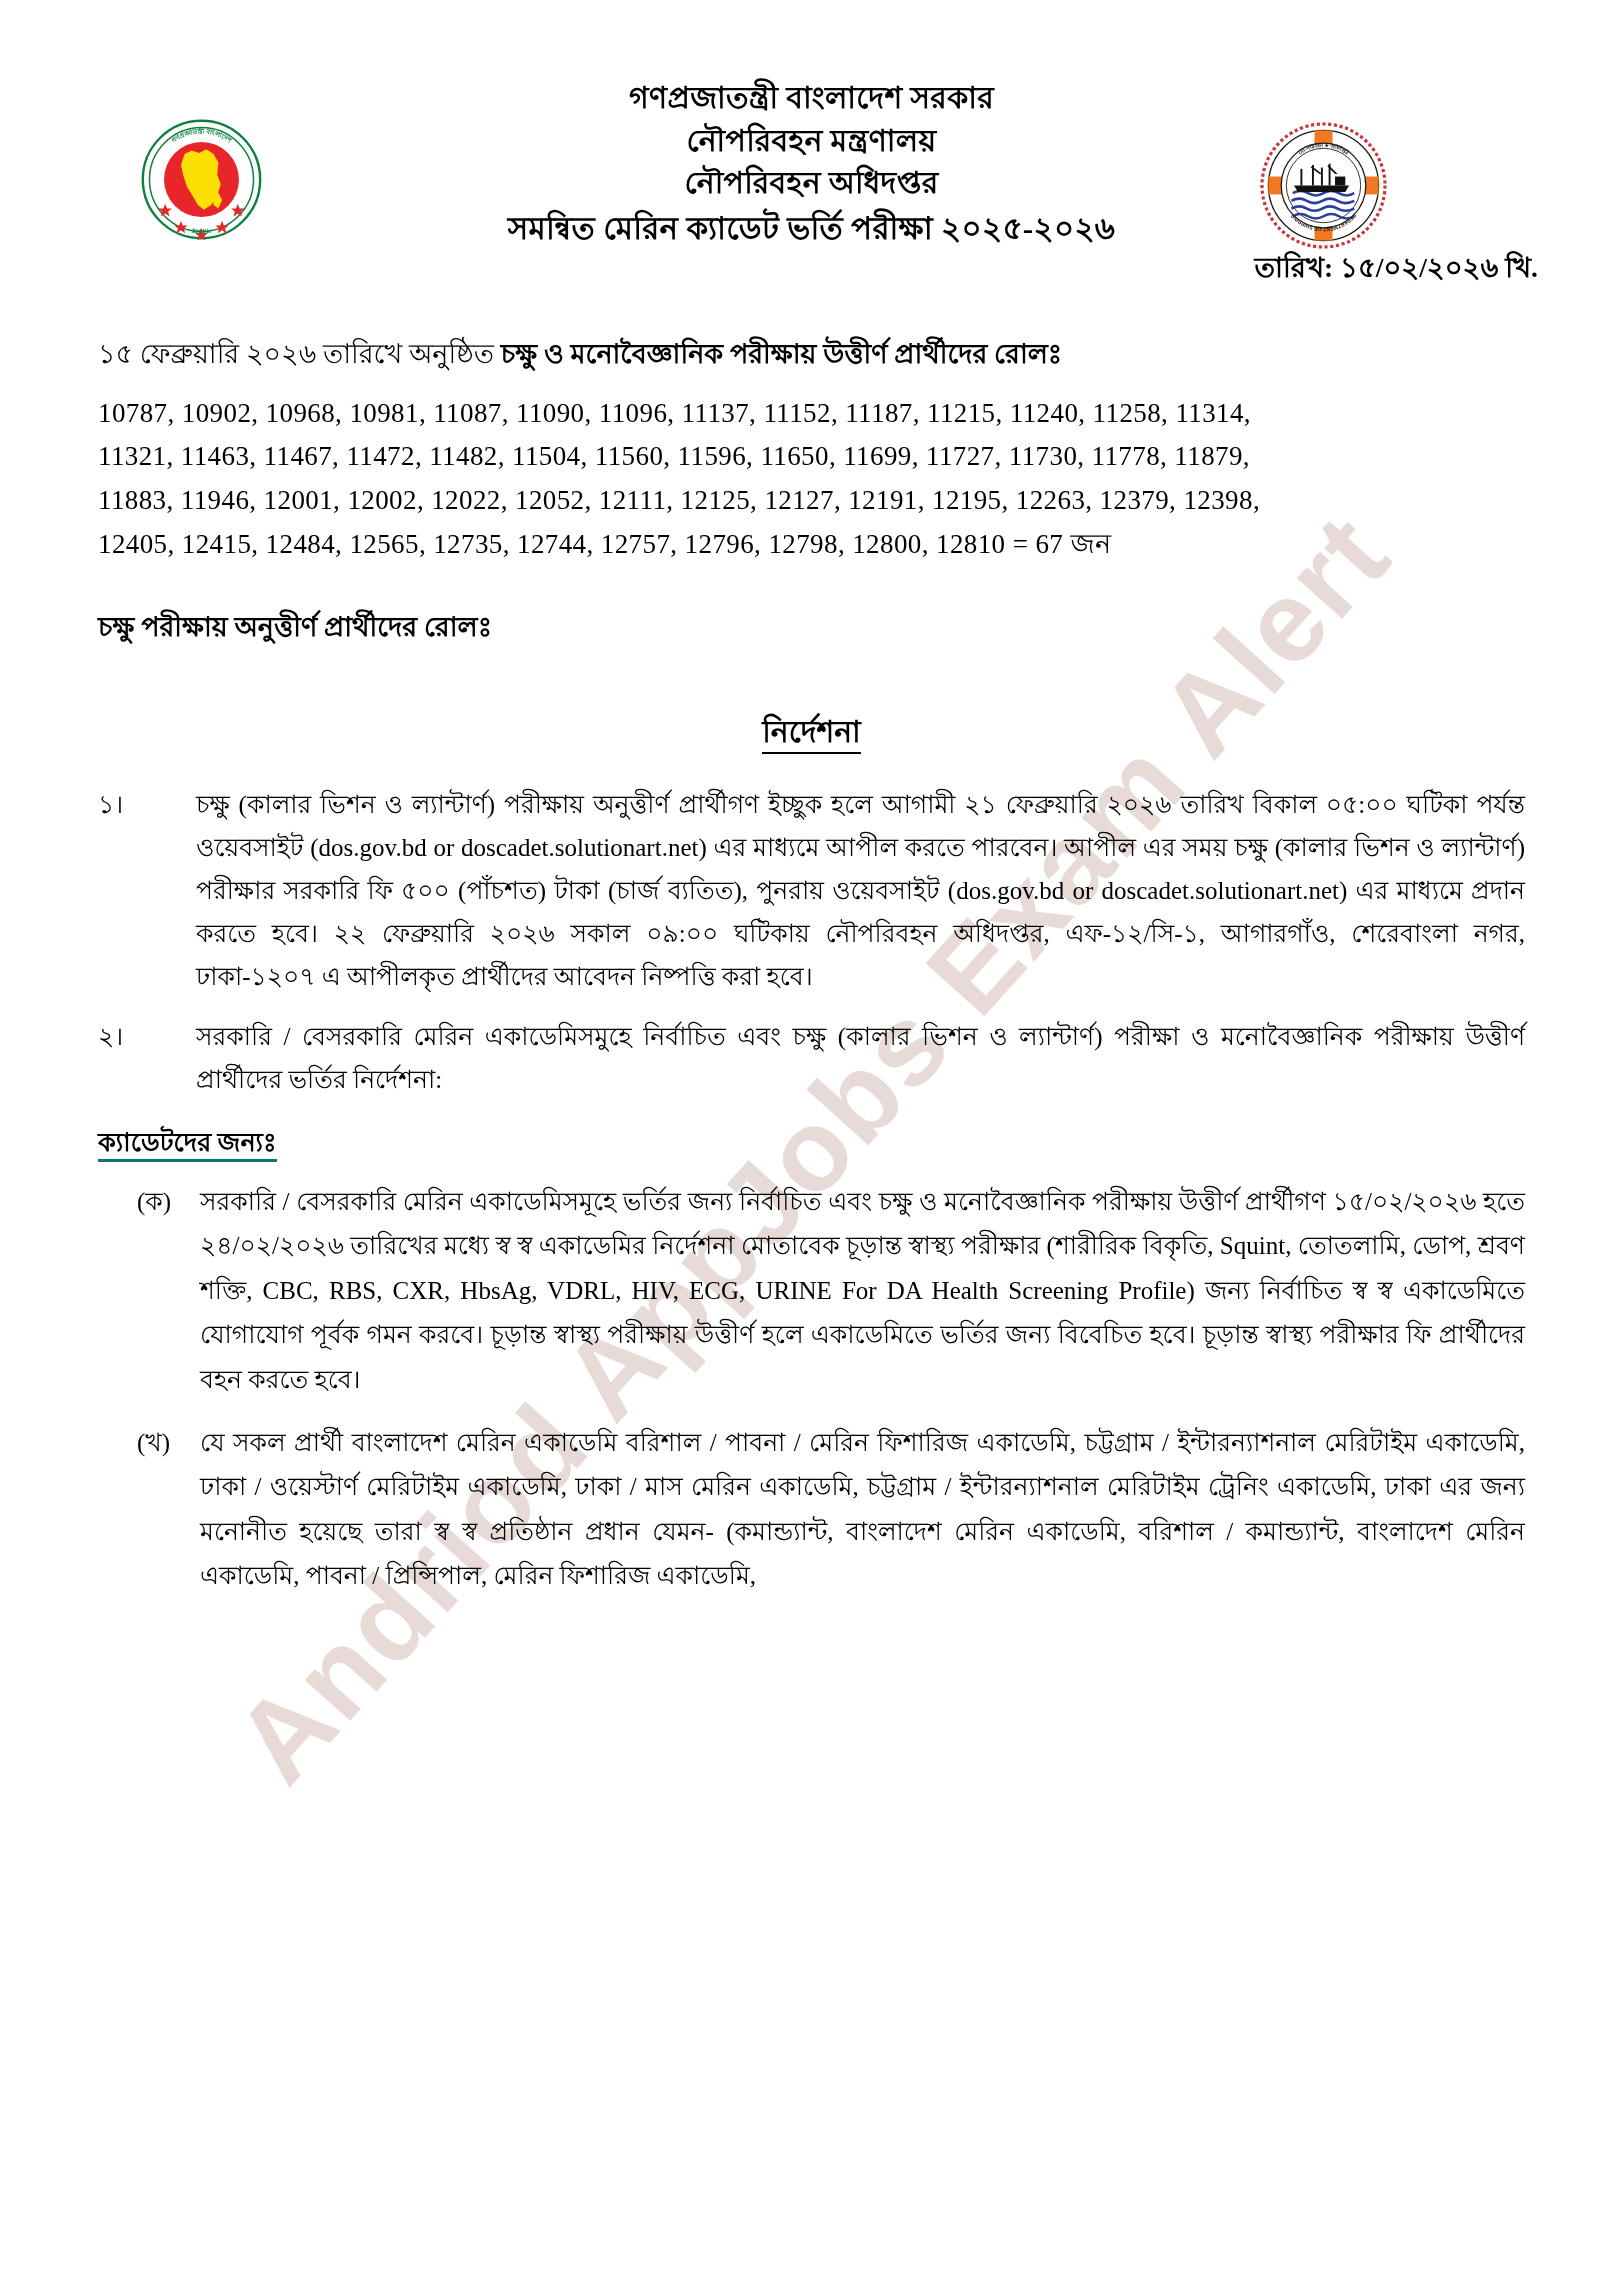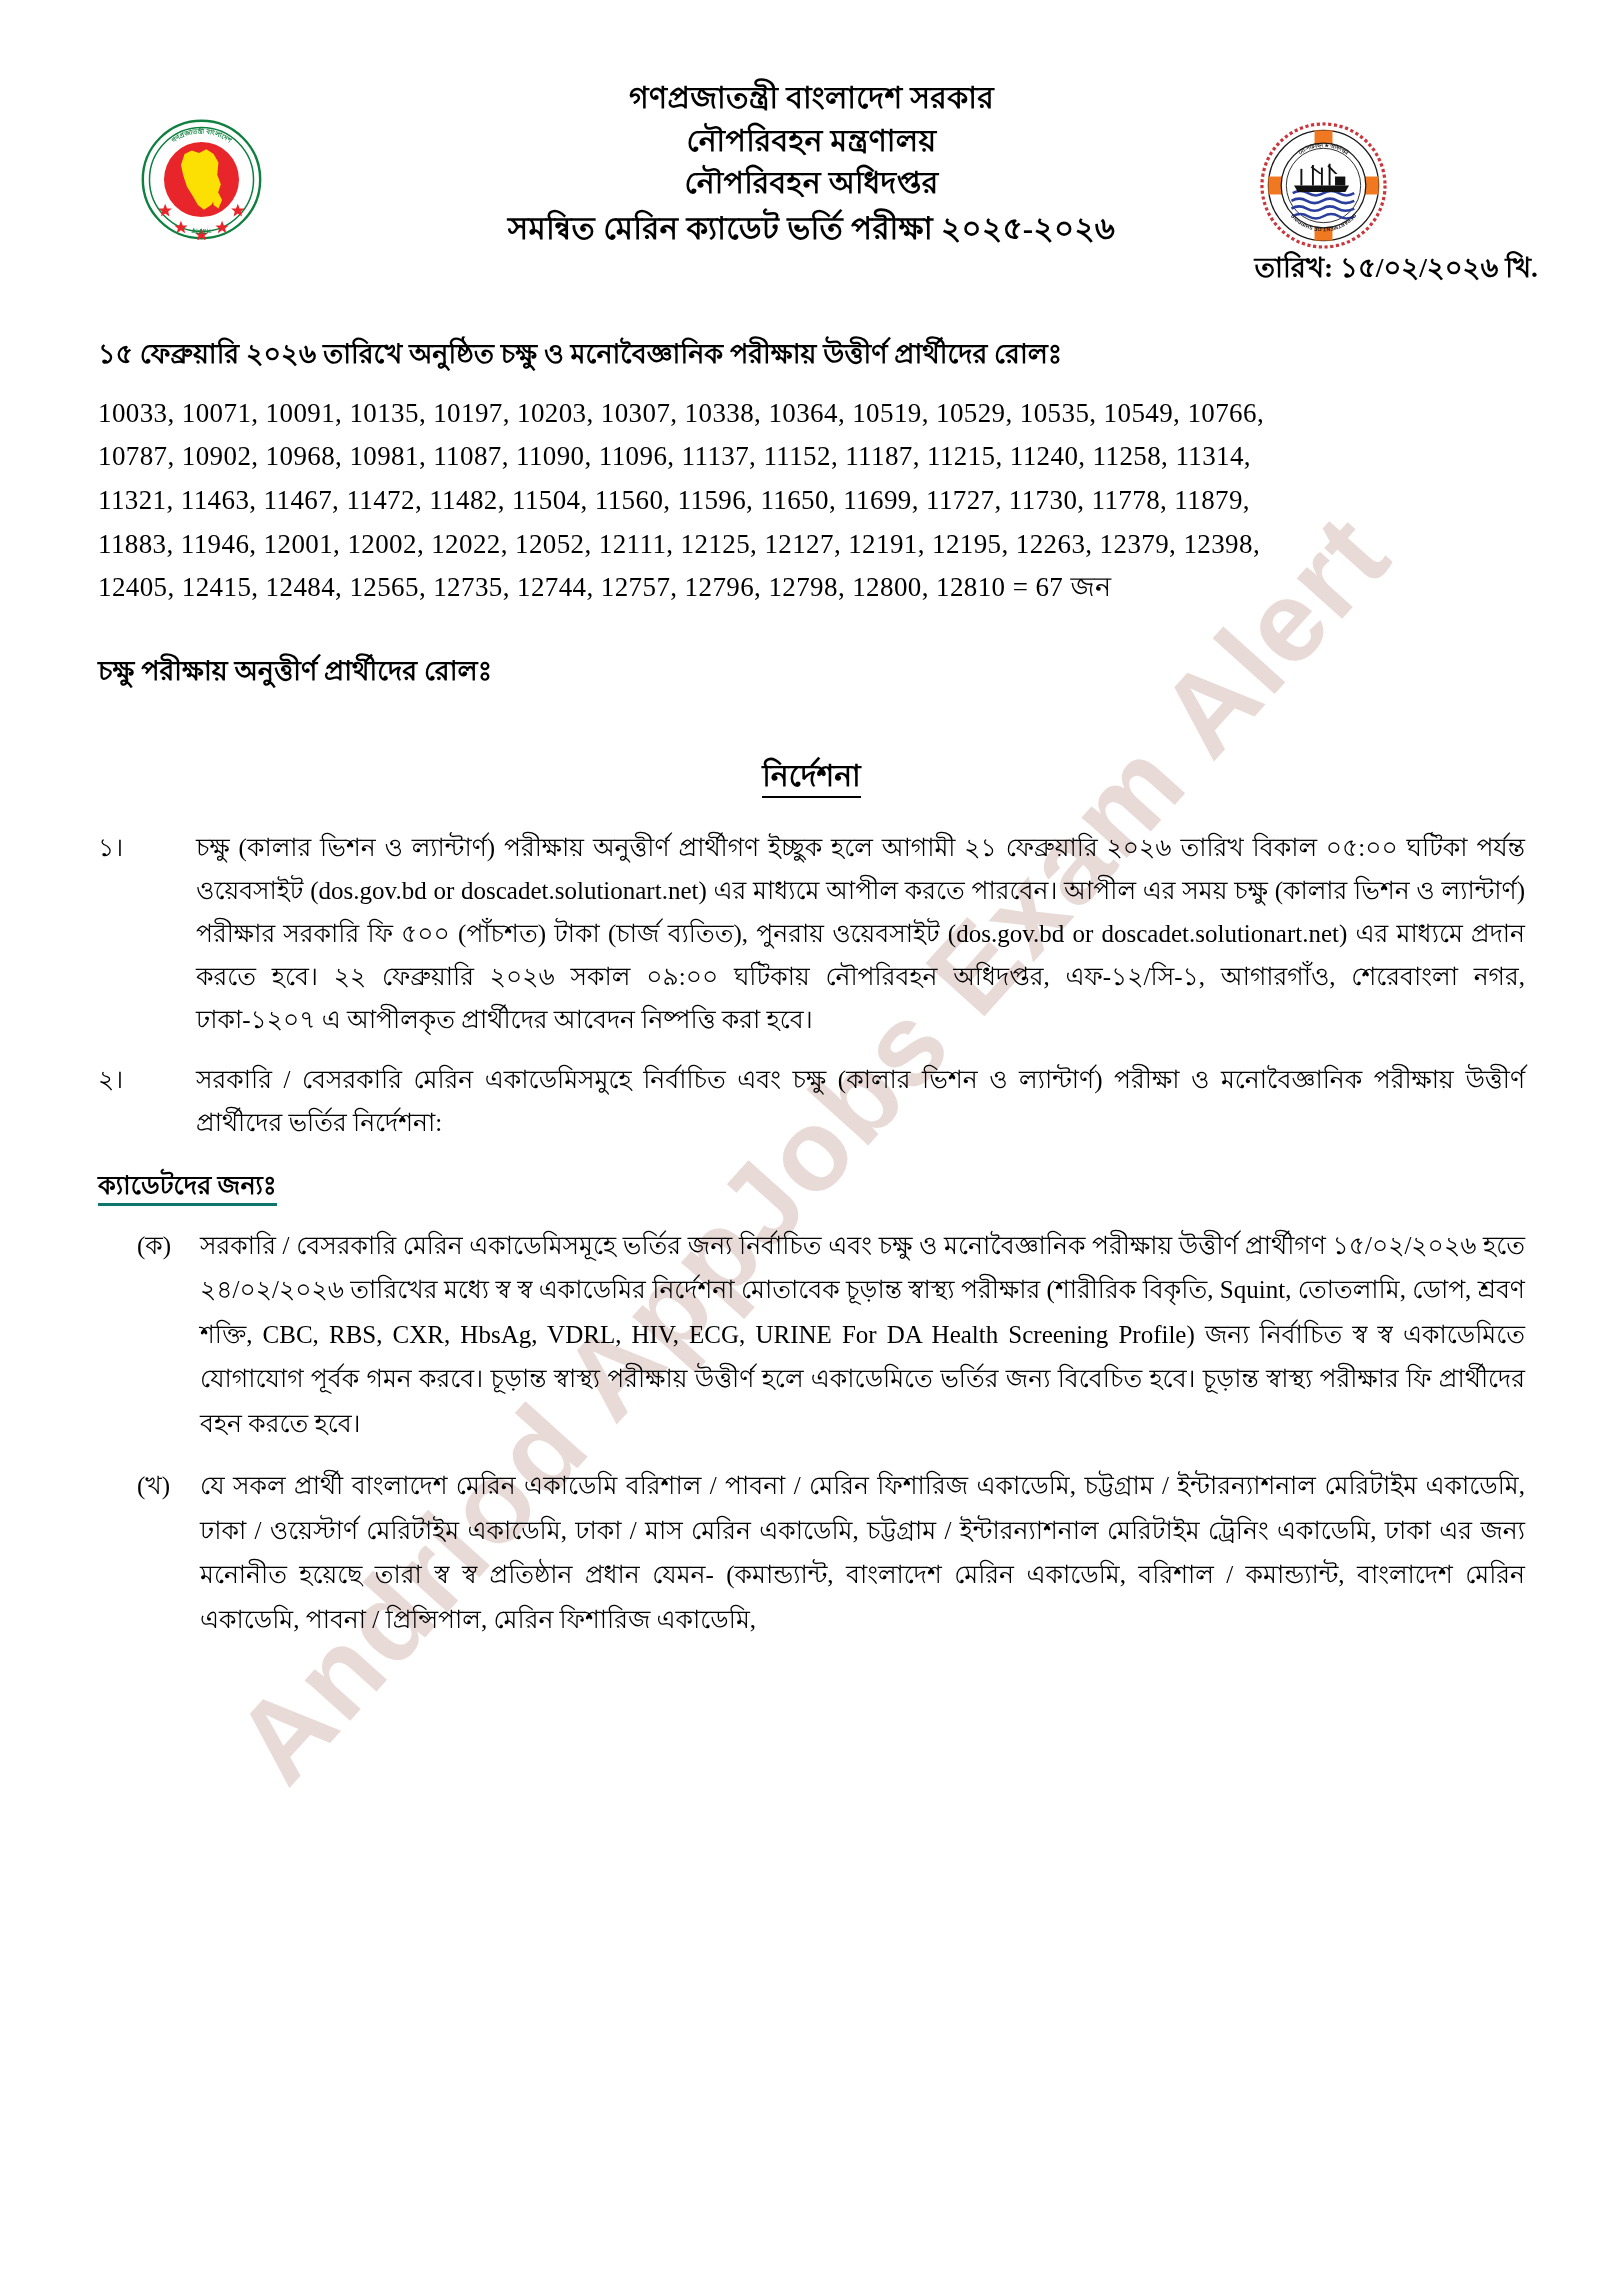--- a/index.html
+++ b/index.html
@@ -103,21 +103,21 @@
     padding: 0 98px 0 98px;
   }
   .section-heading {
     font-size: 27px;
     font-weight: bold;
     margin-top: 41px;
     margin-bottom: 17px;
     line-height: 1.5;
   }
   .section-heading .plain {
-    font-weight: bold;
+    font-weight: normal;
   }
   .roll-block {
     font-size: 27px;
     line-height: 1.62;
     text-align: justify;
     letter-spacing: 0.4px;
   }
   .roll-line {
     white-space: nowrap;
   }
@@ -257,21 +257,20 @@
   </div>
 
   <div class="date-line">তারিখ: ১৫/০২/২০২৬ খি.</div>
 
   <div class="body-wrap">
 
     <div class="section-heading">
       <span class="plain">১৫ ফেব্রুয়ারি ২০২৬ তারিখে অনুষ্ঠিত </span><span>চক্ষু ও মনোবৈজ্ঞানিক পরীক্ষায় উত্তীর্ণ প্রার্থীদের রোলঃ</span>
     </div>
     <div class="roll-block">
-      <div class="roll-line">10033, 10071, 10091, 10135, 10197, 10203, 10307, 10338, 10364, 10519, 10529, 10535, 10549, 10766,</div>
       <div class="roll-line">10787, 10902, 10968, 10981, 11087, 11090, 11096, 11137, 11152, 11187, 11215, 11240, 11258, 11314,</div>
       <div class="roll-line">11321, 11463, 11467, 11472, 11482, 11504, 11560, 11596, 11650, 11699, 11727, 11730, 11778, 11879,</div>
       <div class="roll-line">11883, 11946, 12001, 12002, 12022, 12052, 12111, 12125, 12127, 12191, 12195, 12263, 12379, 12398,</div>
       <div class="roll-line">12405, 12415, 12484, 12565, 12735, 12744, 12757, 12796, 12798, 12800, 12810 = 67 জন</div>
     </div>
 
     <div class="section-heading">চক্ষু পরীক্ষায় অনুত্তীর্ণ প্রার্থীদের রোলঃ</div>
 
     <div class="instructions-title">
       <span>নির্দেশনা</span>

